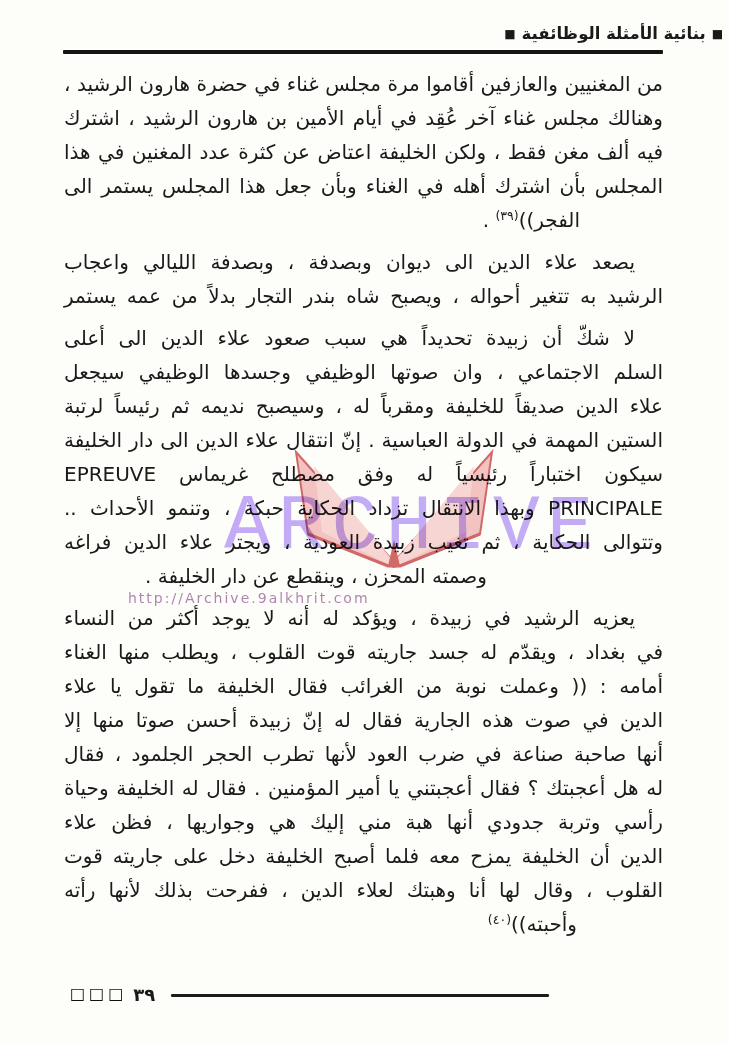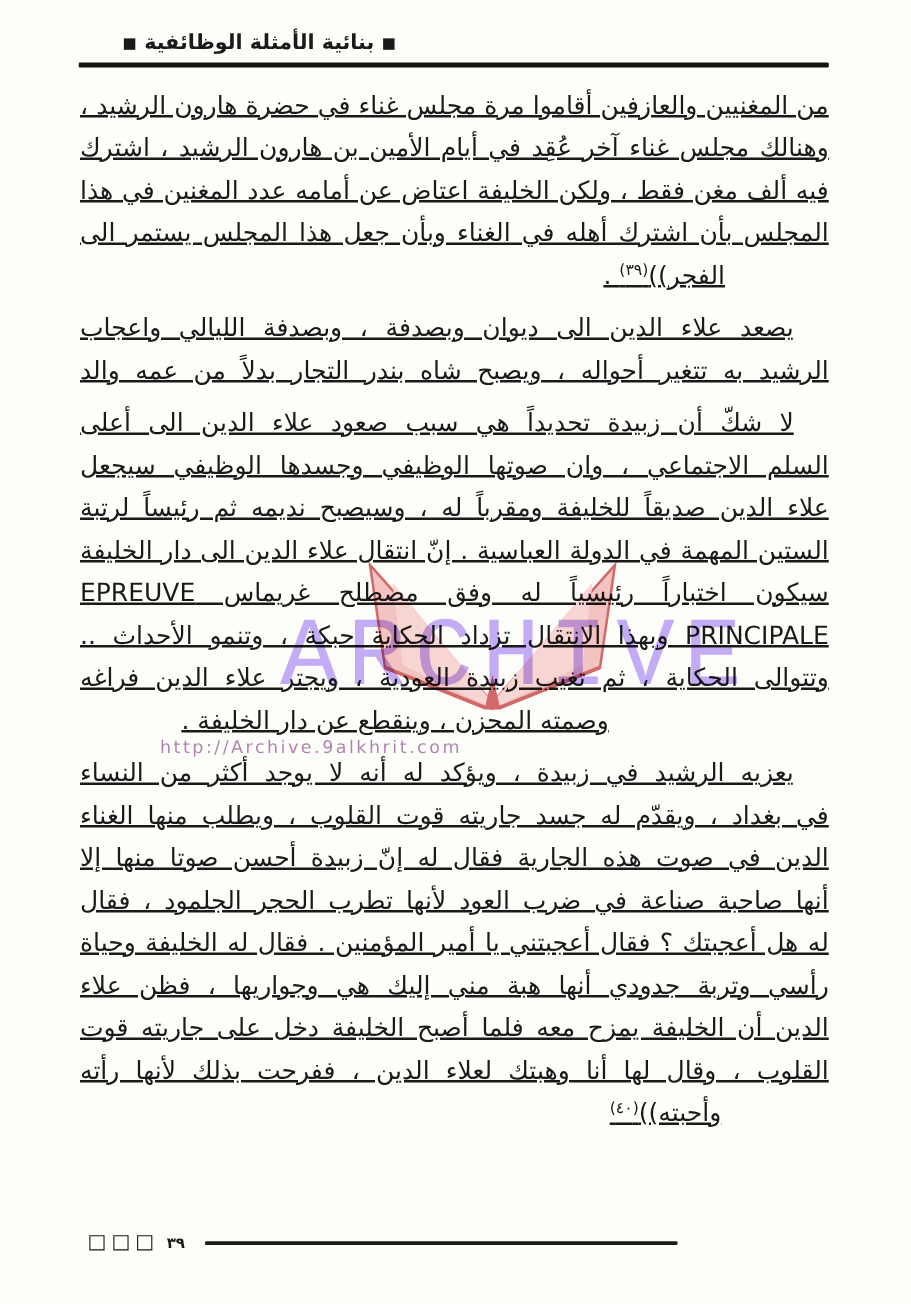--- a/index.html
+++ b/index.html
@@ -10,21 +10,21 @@
     background:#fdfdfa;
     overflow:hidden;
     font-family:"DejaVu Sans",sans-serif;
     color:#1a1a1a;
     box-shadow:inset 0 0 0 1px #ececе7, inset -4px -4px 12px rgba(0,0,0,.025);
   }
   
   .hdr{
     padding:24px 0 0 92px;
     direction:ltr;
-    text-align:left;
+    text-align:right;
   }
   .hdr-inner{
     direction:rtl;
     display:inline-block;
     font-weight:bold;
     font-size:16.5px;
     letter-spacing:.2px;
     white-space:nowrap;
   }
   .hdr-sq{font-size:12px;vertical-align:1px;margin:0 6px;}
@@ -33,21 +33,20 @@
     height:4px;
     background:#141414;
     border-radius:1px;
   }
   
   .text-block{
     direction:rtl;
     margin:13px 66px 0 64px;
     font-size:20px;
     line-height:34px;
-    text-decoration:underline;
   }
   .para{margin:0;}
   .para + .para{margin-top:8px;}
   .ln{
     text-align:justify;
     text-align-last:justify;
     -moz-text-align-last:justify;
     white-space:nowrap;
   }
   .ln-end{
@@ -97,21 +96,21 @@
     width:560px;
   }
   .ftr-orn{
     font-size:16px;
     letter-spacing:4px;
     color:#111;
     line-height:1;
     transform:translateY(-1px);
   }
   .ftr-num{
-    font-size:12px;font-weight:bold;
+    font-size:18px;font-weight:bold;
     margin:0 6px 0 6px;
     line-height:1;
   }
   .ftr-rule{
     height:3px;background:#1c1c1c;
     width:378px;margin-left:10px;
     border-radius:1px;
   }
 </style>
 </head>
@@ -124,44 +123,45 @@
       <span class="hdr-sq">■</span><span>بنائية الأمثلة الوظائفية</span><span class="hdr-sq">■</span>
     </span>
   </div>
   <div class="hdr-rule"></div>
 
   <div class="text-block">
 
     <div class="para">
       <div class="ln">من المغنيين والعازفين أقاموا مرة مجلس غناء في حضرة هارون الرشيد ،</div>
       <div class="ln">وهنالك مجلس غناء آخر عُقِد في أيام الأمين بن هارون الرشيد ، اشترك</div>
-      <div class="ln">فيه ألف مغن فقط ، ولكن الخليفة اعتاض عن أمامه عدد المغنين في هذا</div>
+      <div class="ln">فيه ألف مغن فقط ، ولكن الخليفة اعتاض عن كثرة عدد المغنين في هذا</div>
       <div class="ln">المجلس بأن اشترك أهله في الغناء وبأن جعل هذا المجلس يستمر الى</div>
       <div class="ln-end pad83"><span>الفجر))</span><sup class="fn">(٣٩)</sup><span> .</span></div>
     </div>
 
     <div class="para">
       <div class="ln indent">يصعد علاء الدين الى ديوان وبصدفة ، وبصدفة الليالي واعجاب</div>
-      <div class="ln">الرشيد به تتغير أحواله ، ويصبح شاه بندر التجار بدلاً من عمه والد</div>
+      <div class="ln">الرشيد به تتغير أحواله ، ويصبح شاه بندر التجار بدلاً من عمه يستمر</div>
     </div>
 
     <div class="para">
       <div class="ln indent">لا شكّ أن زبيدة تحديداً هي سبب صعود علاء الدين الى أعلى</div>
       <div class="ln">السلم الاجتماعي ، وان صوتها الوظيفي وجسدها الوظيفي سيجعل</div>
       <div class="ln">علاء الدين صديقاً للخليفة ومقرباً له ، وسيصبح نديمه ثم رئيساً لرتبة</div>
       <div class="ln">الستين المهمة في الدولة العباسية . إنّ انتقال علاء الدين الى دار الخليفة</div>
       <div class="ln">سيكون اختباراً رئيسياً له وفق مصطلح غريماس EPREUVE</div>
       <div class="ln">PRINCIPALE وبهذا الانتقال تزداد الحكاية حبكة ، وتنمو الأحداث ..</div>
       <div class="ln">وتتوالى الحكاية ، ثم تغيب زبيدة العودية ، ويجتر علاء الدين فراغه</div>
       <div class="ln-end pad176">وصمته المحزن ، وينقطع عن دار الخليفة .</div>
     </div>
 
     <div class="para">
       <div class="ln indent">يعزيه الرشيد في زبيدة ، ويؤكد له أنه لا يوجد أكثر من النساء</div>
       <div class="ln">في بغداد ، ويقدّم له جسد جاريته قوت القلوب ، ويطلب منها الغناء</div>
+      <div class="ln">أمامه : (( وعملت نوبة من الغرائب فقال الخليفة ما تقول يا علاء</div>
       <div class="ln">الدين في صوت هذه الجارية فقال له إنّ زبيدة أحسن صوتا منها إلا</div>
       <div class="ln">أنها صاحبة صناعة في ضرب العود لأنها تطرب الحجر الجلمود ، فقال</div>
       <div class="ln">له هل أعجبتك ؟ فقال أعجبتني يا أمير المؤمنين . فقال له الخليفة وحياة</div>
       <div class="ln">رأسي وتربة جدودي أنها هبة مني إليك هي وجواريها ، فظن علاء</div>
       <div class="ln">الدين أن الخليفة يمزح معه فلما أصبح الخليفة دخل على جاريته قوت</div>
       <div class="ln">القلوب ، وقال لها أنا وهبتك لعلاء الدين ، ففرحت بذلك لأنها رأته</div>
       <div class="ln-end pad86"><span>وأحبته))</span><sup class="fn">(٤٠)</sup><span></span></div>
     </div>
 
   </div>

